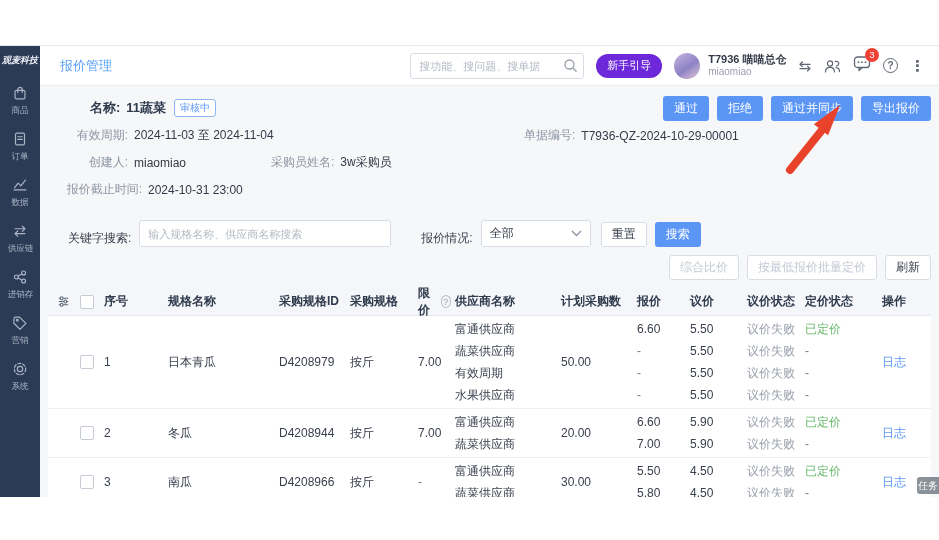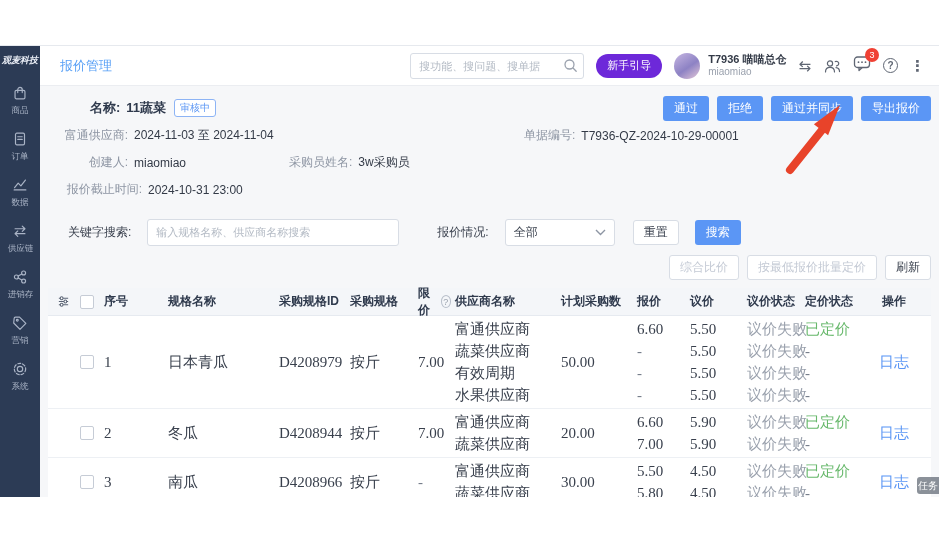--- a/index.html
+++ b/index.html
@@ -57,36 +57,36 @@
   .name-val { font-size:13px; font-weight:700; color:#2f3a4d; margin-left:6px; }
   .status-badge { margin-left:8px; font-size:10px; color:#5b96f5; border:1px solid #8db4f5;
     border-radius:3px; padding:1px 5px; background:#fff; }
   .actions { margin-left:auto; display:flex; gap:8px; }
   .frow { height:27px; position:relative; display:flex; align-items:center; }
   .flabel { width:66px; text-align:right; font-size:12px; color:#8d95a3; flex:none; }
   .fval { font-size:12px; color:#333a47; margin-left:6px; font-weight:500; }
   .fabs { position:absolute; display:flex; align-items:center; }
   .fabs .flabel { width:auto; }
 
-  .filter-row { margin-top:14px; height:30px; display:flex; align-items:center; padding-left:20px;gap:8px; }
+  .filter-row { margin-top:14px; height:30px; display:flex; align-items:flex-end; padding-left:20px; }
   .flt-label { font-size:12px; color:#3a414e; margin-right:8px; }
   .flt-input { width:252px; height:27px; border:1px solid #d8dde5; border-radius:3px; background:#fff;
     font-size:11px; color:#333; padding:0 8px; outline:none; }
   .flt-input::placeholder { color:#b3bac4; }
   .select { width:110px; height:27px; border:1px solid #d8dde5; border-radius:3px; background:#fff;
     display:flex; align-items:center; font-size:12px; color:#3a414e; padding:0 8px; cursor:pointer;font-family:Liberation Serif, serif; }
   .select svg { margin-left:auto; }
   .toolbar-row { margin-top:8px; height:26px; display:flex; justify-content:flex-end; gap:8px; padding-right:0; }
 
   
   .tablewrap { margin-top:7px; background:#a3a3a3; }
   .thead { display:flex; background:#f4f6f9; border-bottom:1px solid #e6eaf0; height:28px; }
   .hcell { font-size:12px; font-weight:700; color:#2f3a4d; display:flex; align-items:center; padding-left:4px; }
   .trow { display:flex; border-bottom:1px solid #edf0f4; background:#fff; padding:2px 0; }
-  .tcell { font-size:15px; color:#39404d; display:flex; align-items:center; padding-left:4px;font-family:Liberation Serif, serif; }
+  .tcell { font-size:12px; color:#39404d; display:flex; align-items:center; padding-left:4px; }
   .tstack { flex-direction:column; align-items:flex-start; justify-content:center; }
   .sline { height:22px; line-height:22px; white-space:nowrap; }
   .muted { color:#9aa1ad; }
   .green { color:#67b86b; }
   .dash { color:#737b88; }
   .loglink { color:#5b96f5; cursor:pointer; }
   .c0{width:27px;flex:none;padding-left:9px;}
   .c1{width:25px;flex:none;padding-left:5px;}
   .c2{width:64px;flex:none;}
   .c3{width:111px;flex:none;}
@@ -236,31 +236,31 @@
             <span class="name-val">11蔬菜</span>
             <span class="status-badge">审核中</span>
             <div class="actions">
               <button class="btn blue">通过</button>
               <button class="btn blue">拒绝</button>
               <button class="btn blue">通过并同步</button>
               <button class="btn blue">导出报价</button>
             </div>
           </div>
           <div class="frow">
-            <span class="flabel">富通供应商:</span>
+            <span class="flabel">有效周期:</span>
             <span class="fval">2024-11-03 至 2024-11-04</span>
             <span class="fabs" style="left:462px;">
               <span class="flabel">单据编号:</span>
               <span class="fval">T7936-QZ-2024-10-29-00001</span>
             </span>
           </div>
           <div class="frow">
             <span class="flabel">创建人:</span>
             <span class="fval">miaomiao</span>
-            <span class="fabs" style="left:227px;">
+            <span class="fabs" style="left:209px;">
               <span class="flabel">采购员姓名:</span>
               <span class="fval">3w采购员</span>
             </span>
           </div>
           <div class="frow">
             <span class="flabel" style="width:80px">报价截止时间:</span>
             <span class="fval">2024-10-31 23:00</span>
           </div>
         </section>
 

